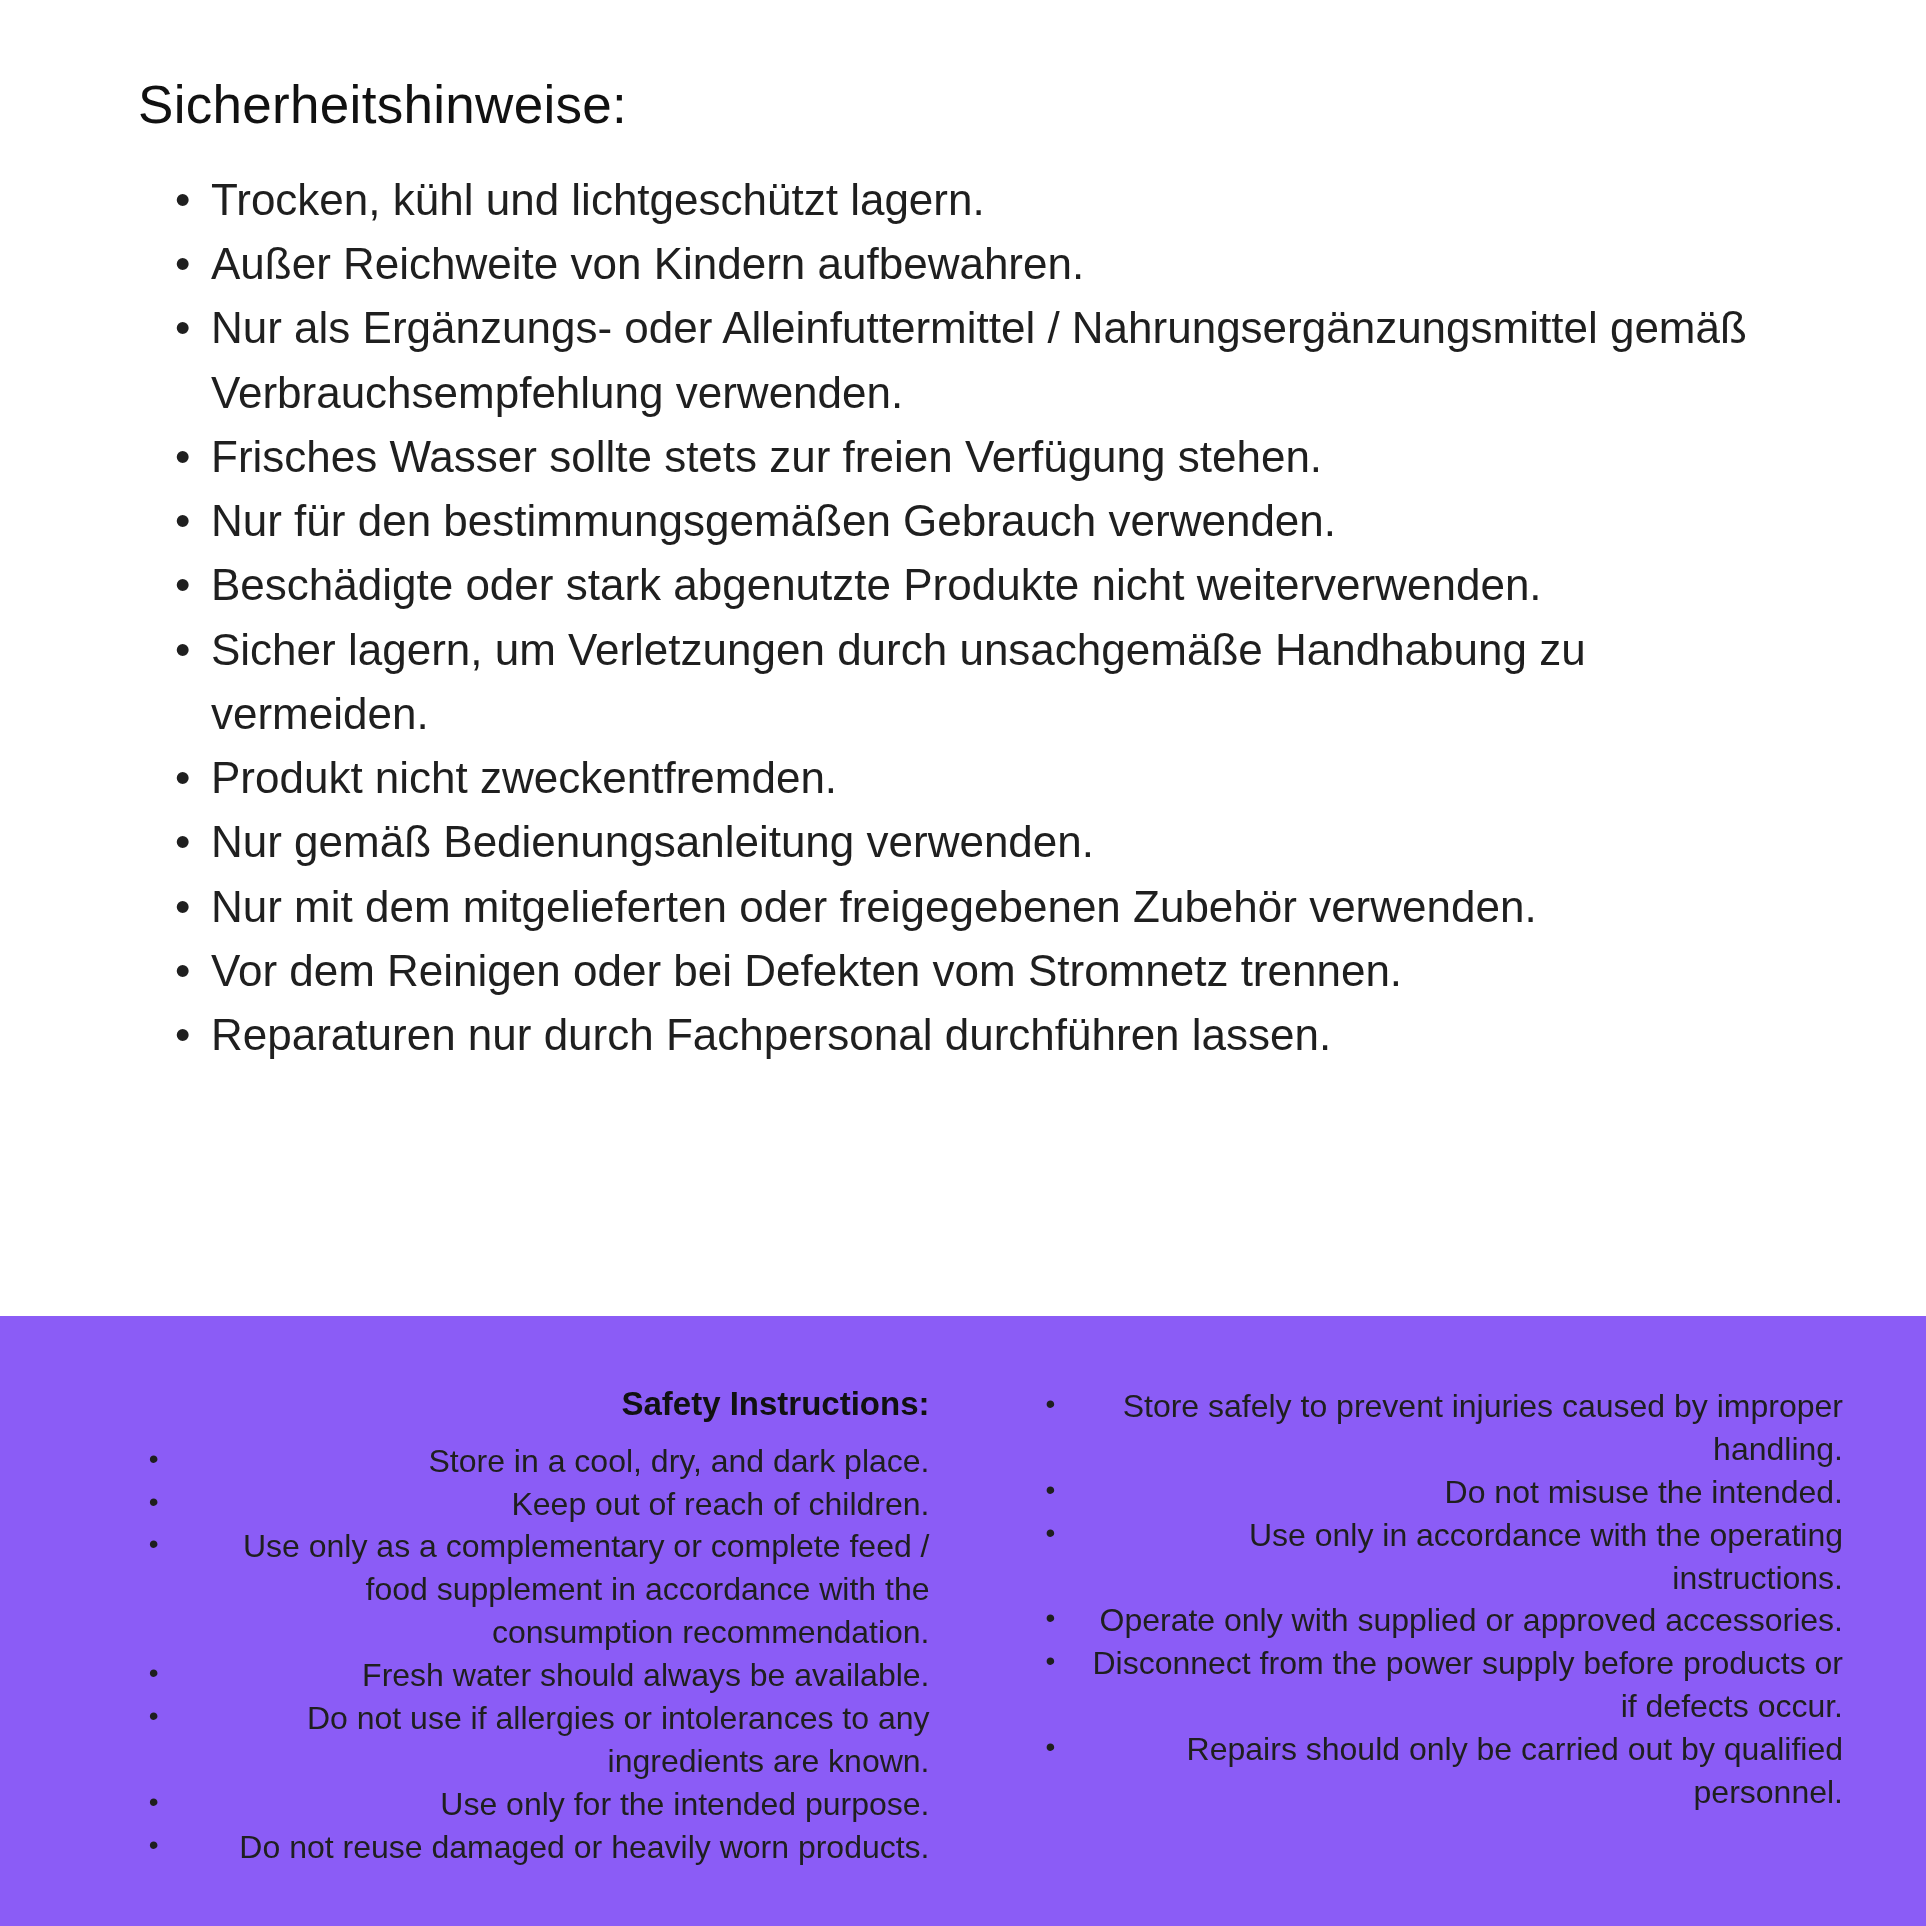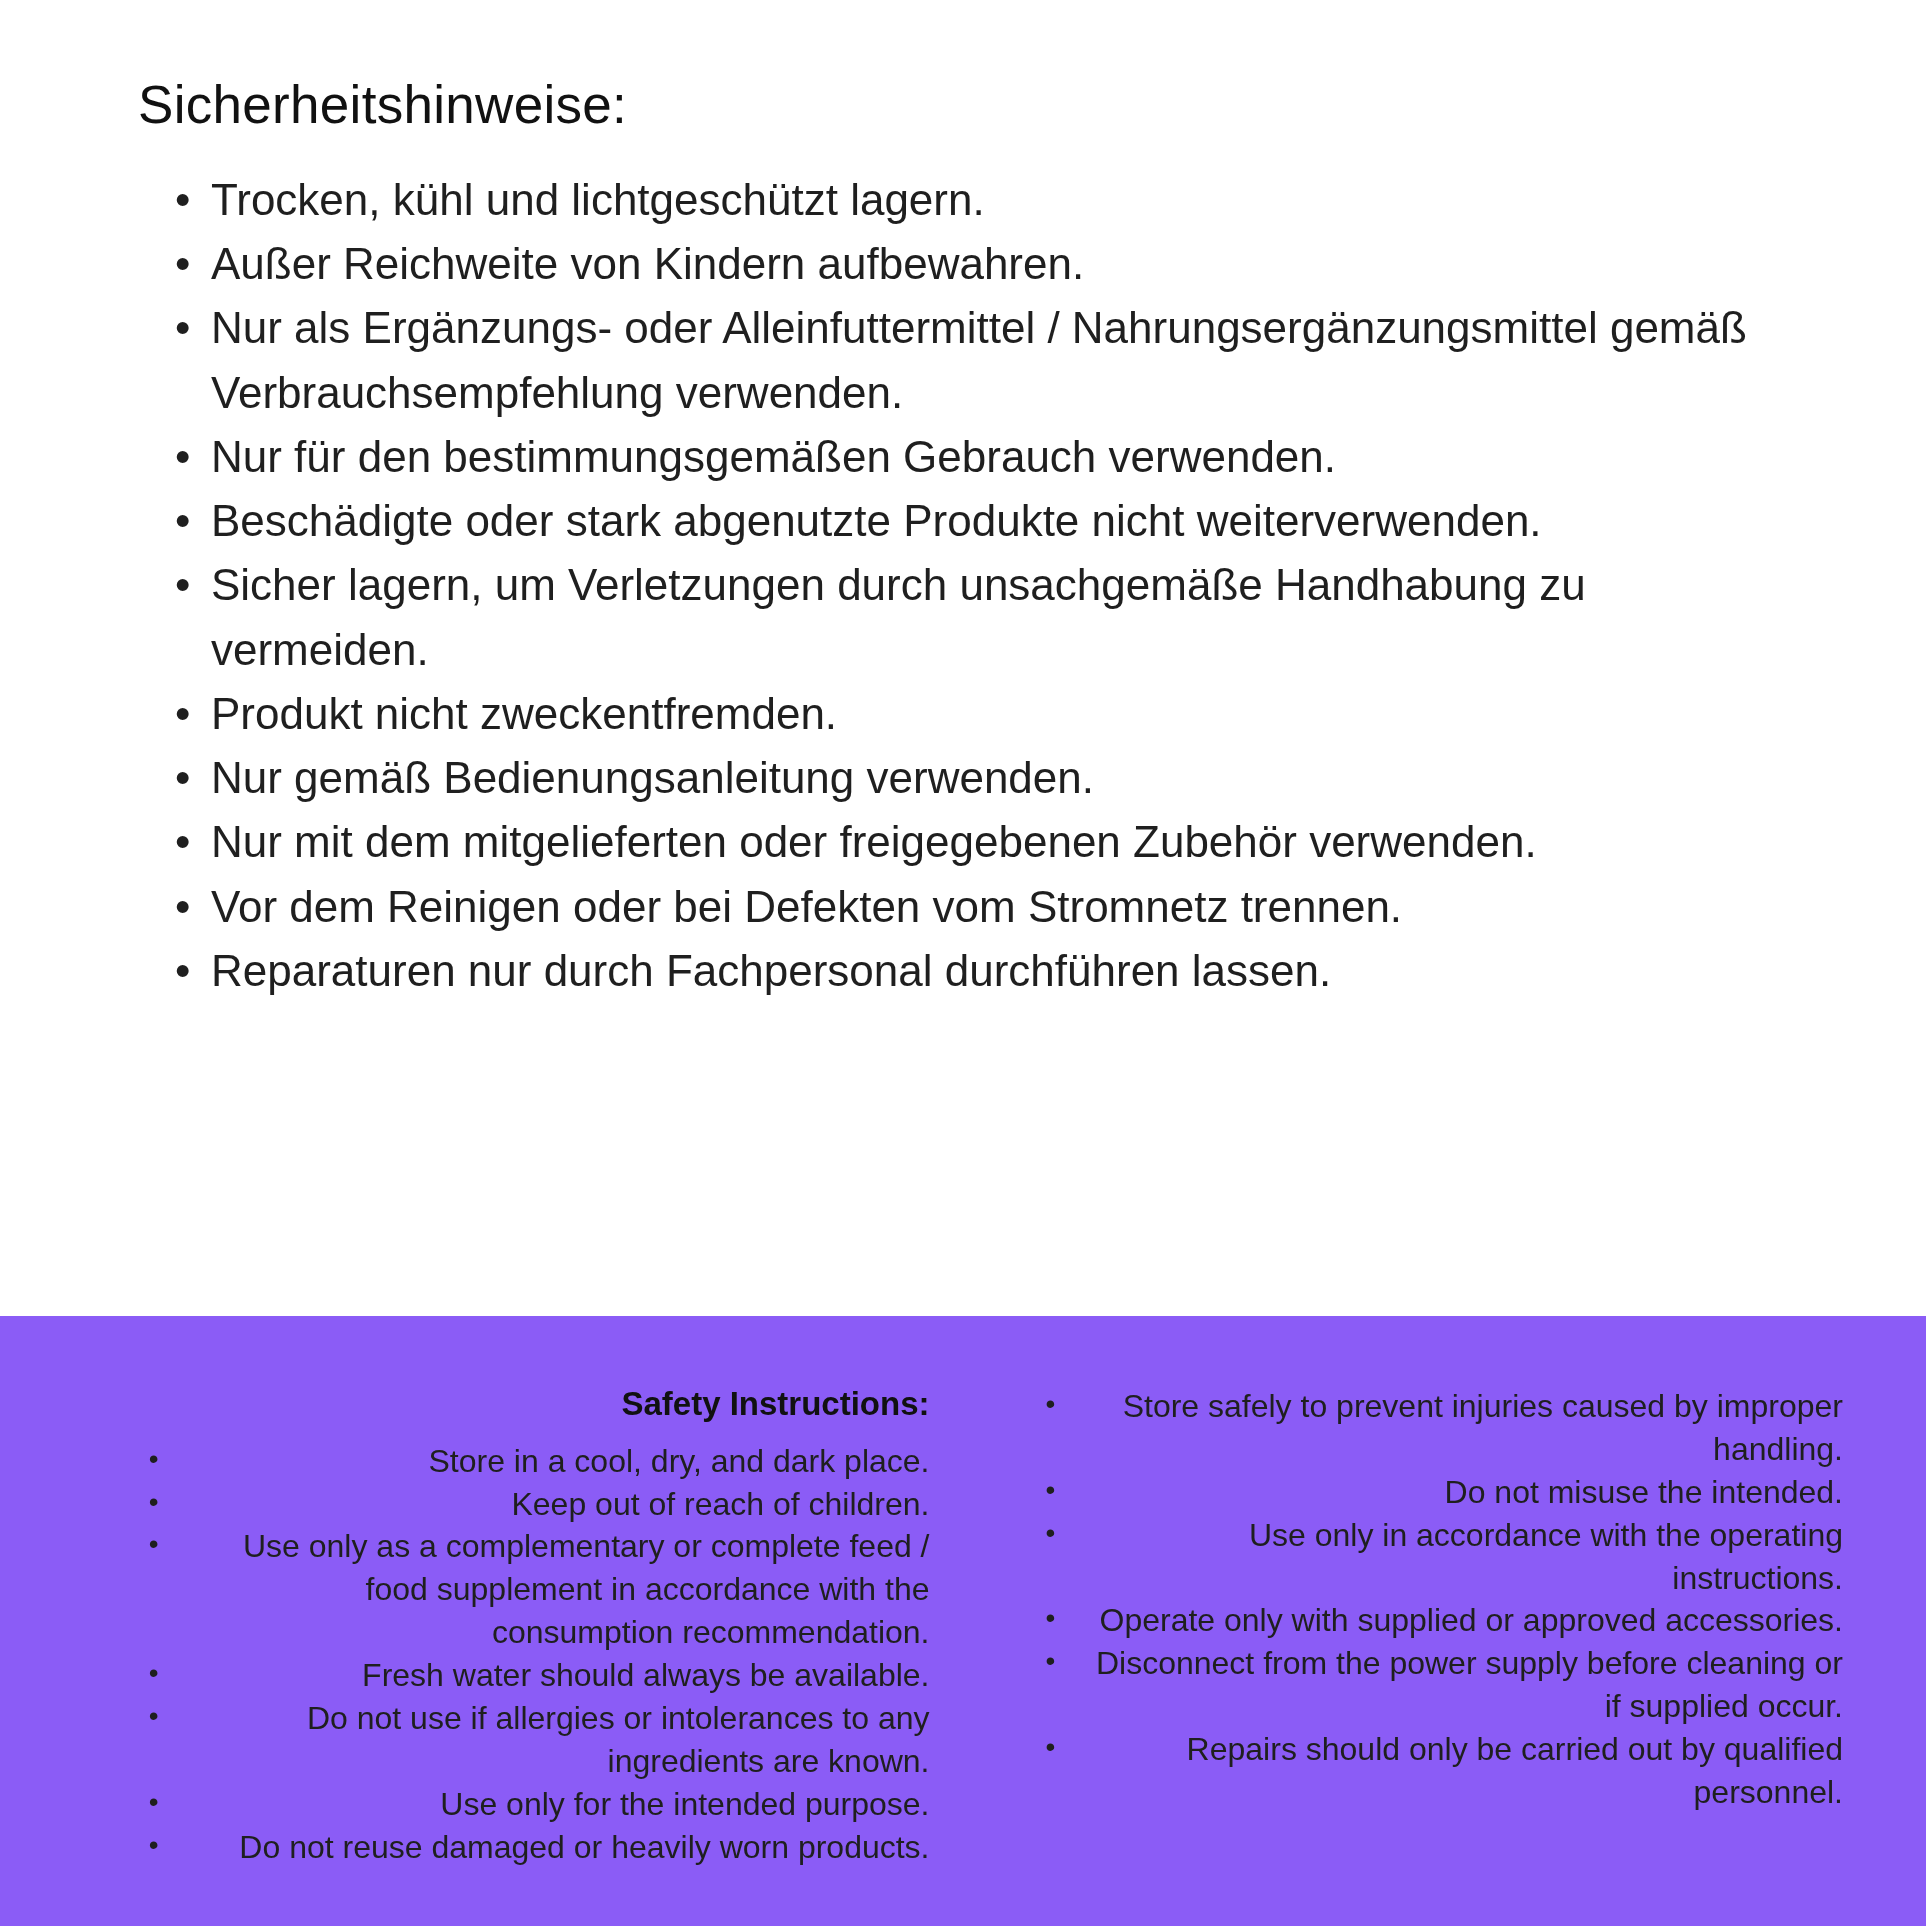--- a/index.html
+++ b/index.html
@@ -100,20 +100,21 @@
 <body>
 
 <div class="page">
 
   <section class="section-de">
     <h1>Sicherheitshinweise:</h1>
     <ul>
       <li>Trocken, kühl und lichtgeschützt lagern.</li>
       <li>Außer Reichweite von Kindern aufbewahren.</li>
       <li>Nur als Ergänzungs- oder Alleinfuttermittel / Nahrungsergänzungsmittel gemäß Verbrauchsempfehlung verwenden.</li>
+      <li>Frisches Wasser sollte stets zur freien Verfügung stehen.</li>
       <li>Nur für den bestimmungsgemäßen Gebrauch verwenden.</li>
       <li>Beschädigte oder stark abgenutzte Produkte nicht weiterverwenden.</li>
       <li>Sicher lagern, um Verletzungen durch unsachgemäße Handhabung zu vermeiden.</li>
       <li>Produkt nicht zweckentfremden.</li>
       <li>Nur gemäß Bedienungsanleitung verwenden.</li>
       <li>Nur mit dem mitgelieferten oder freigegebenen Zubehör verwenden.</li>
       <li>Vor dem Reinigen oder bei Defekten vom Stromnetz trennen.</li>
       <li>Reparaturen nur durch Fachpersonal durchführen lassen.</li>
     </ul>
   </section>
@@ -130,20 +131,20 @@
         <li>Use only for the intended purpose.</li>
         <li>Do not reuse damaged or heavily worn products.</li>
       </ul>
     </div>
     <div class="col col-right">
       <ul>
         <li>Store safely to prevent injuries caused by improper handling.</li>
         <li>Do not misuse the intended.</li>
         <li>Use only in accordance with the operating instructions.</li>
         <li>Operate only with supplied or approved accessories.</li>
-        <li>Disconnect from the power supply before cleaning or if supplied occur.</li>
+        <li>Disconnect from the power supply before products or if defects occur.</li>
         <li>Repairs should only be carried out by qualified personnel.</li>
       </ul>
     </div>
   </section>
 
 </div>
 
 
 </body></html>

